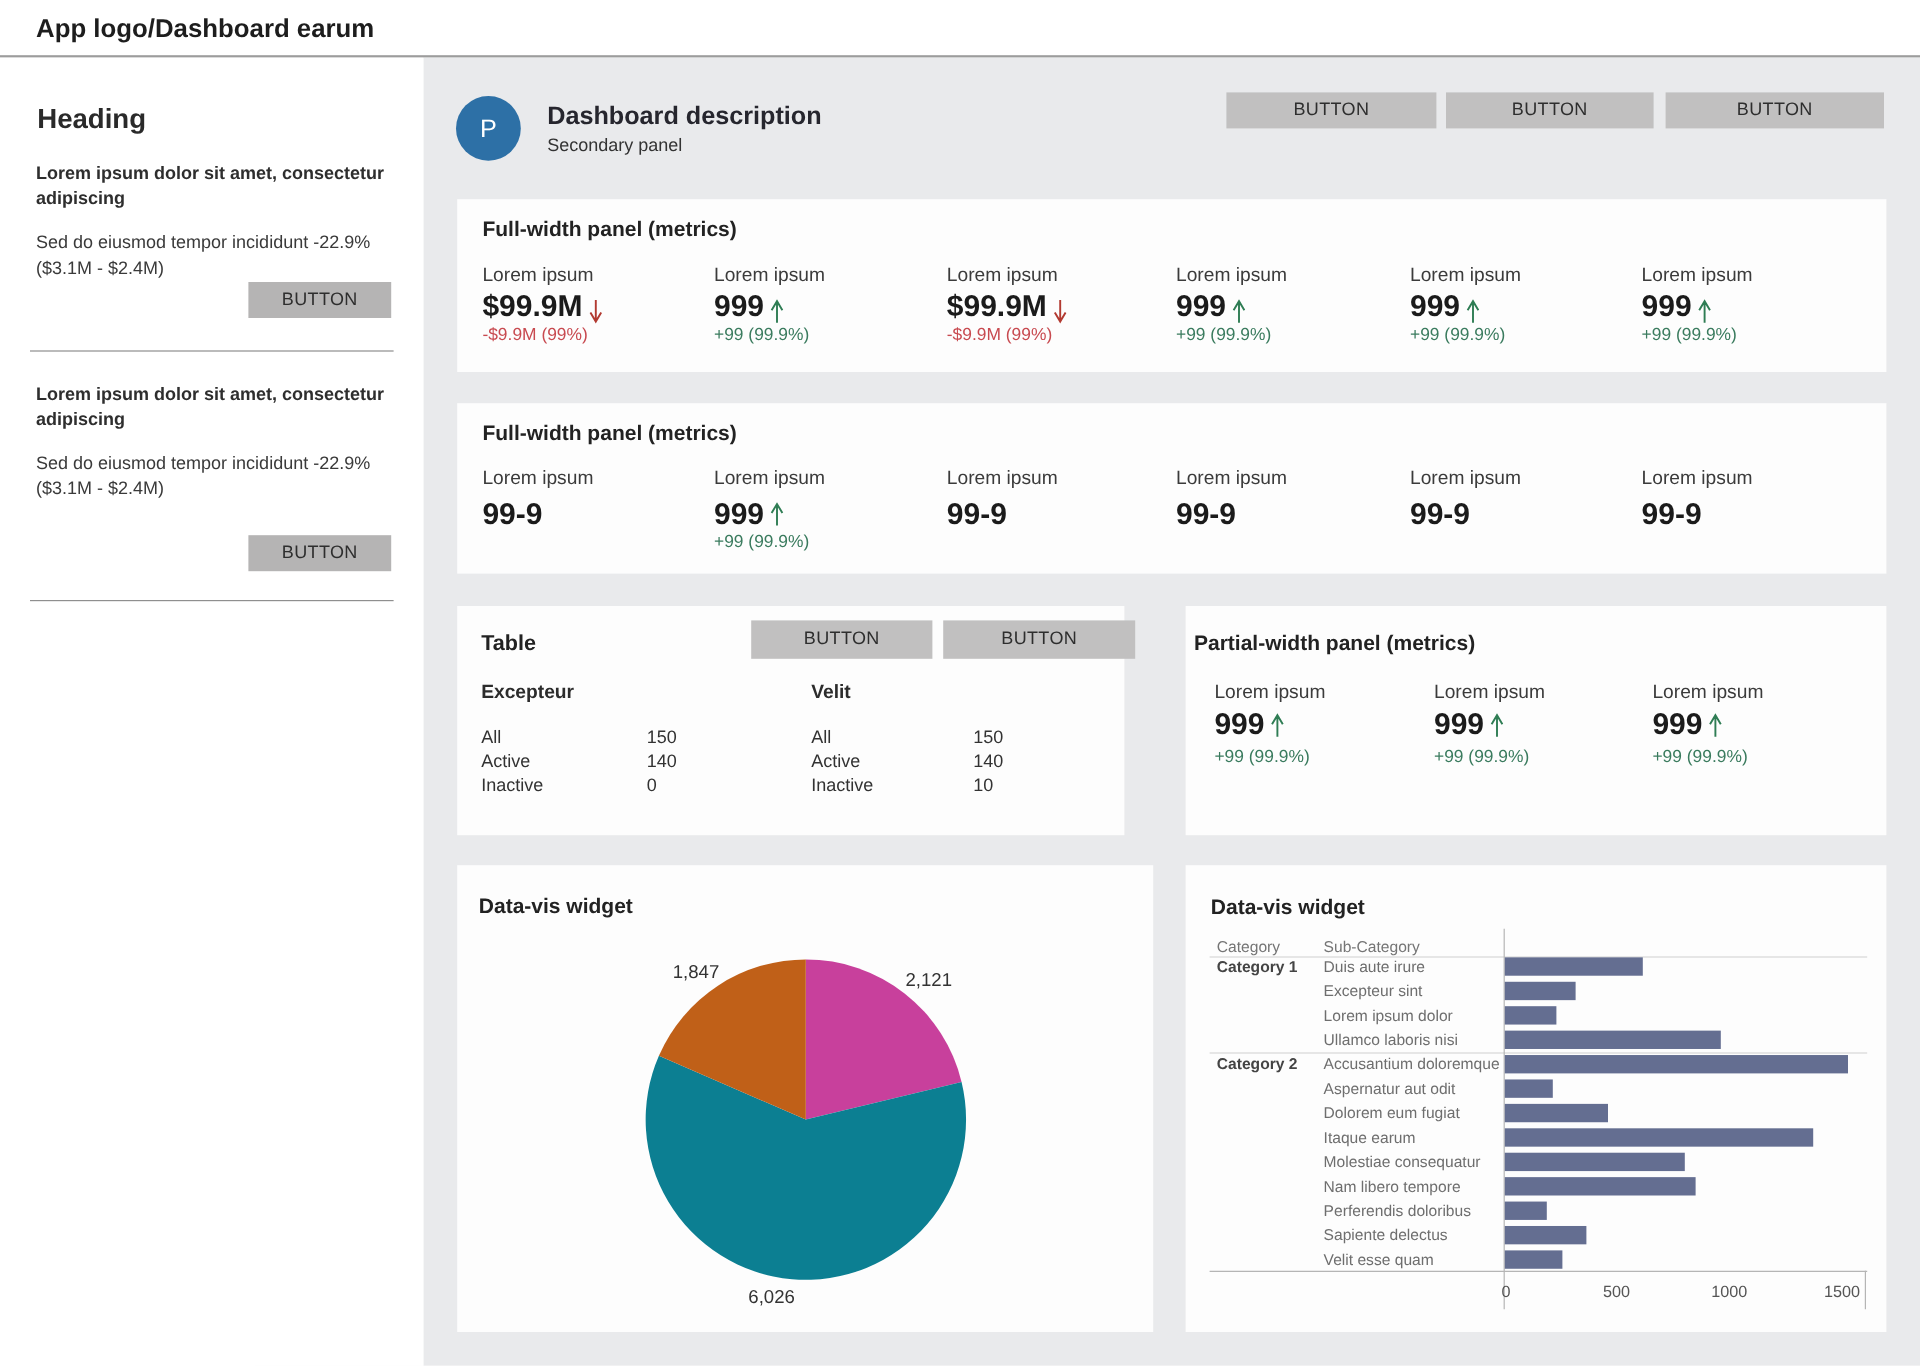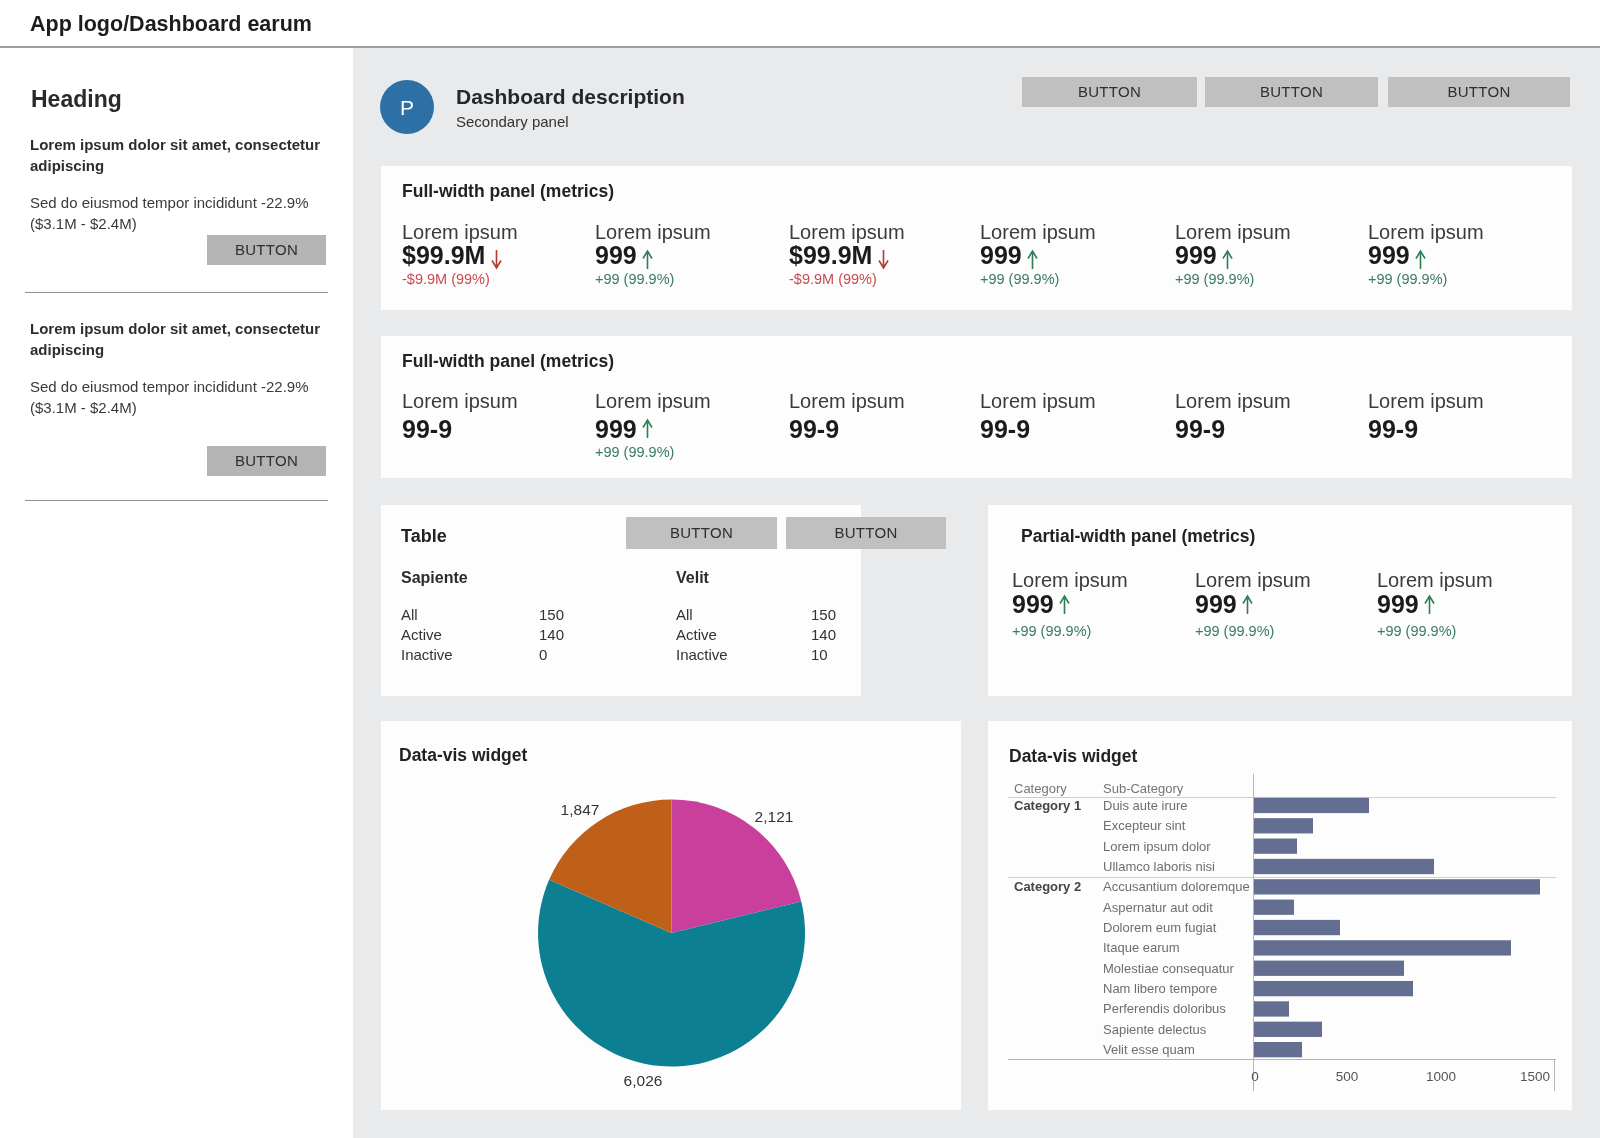--- a/index.html
+++ b/index.html
@@ -5,21 +5,21 @@
   * { margin:0; padding:0; box-sizing:border-box; }
   html,body { width:1600px; height:1138px; font-family:"Liberation Sans", sans-serif; background:#fff; overflow:hidden; }
   .abs { position:absolute; }
   #topbar { position:absolute; left:0; top:0; width:1600px; height:48px; background:#fff; border-bottom:2px solid #9c9c9c; }
   #topbar .title { position:absolute; left:30px; top:12px; font-size:21.5px; font-weight:bold; color:#1d1d1d; }
   #sidebar { position:absolute; left:0; top:48px; width:353px; height:1090px; background:#fff; }
   #main { position:absolute; left:353px; top:48px; width:1247px; height:1090px; background:#e9eaec; }
   .panel { position:absolute; background:#fdfdfd; }
   .btn { position:absolute; background:#c1c0c0; color:#2e2e2e; font-weight:normal; font-size:15px; text-align:center; letter-spacing:0.3px; }
   .ptitle { position:absolute; font-size:17.5px; font-weight:bold; color:#222; white-space:nowrap; }
-  .mlabel { position:absolute; font-size:20px; color:#3b3b3b; white-space:nowrap; }
+  .mlabel { position:absolute; font-size:16px; color:#3b3b3b; white-space:nowrap; }
   .mvalue { position:absolute; font-size:25px; font-weight:bold; color:#1b1b1b; white-space:nowrap; }
   .msub { position:absolute; font-size:14.5px; white-space:nowrap; }
   .green { color:#3a7b5e; }
   .red { color:#c84a50; }
 </style>
 </head>
 <body>
 <div id="topbar">
     <div class="title">App logo/Dashboard earum</div>
   </div>
@@ -113,34 +113,34 @@
       <div class="mvalue" style="left:408px; top:79px;">99-9</div>
       <div class="mlabel" style="left:599px; top:54px;">Lorem ipsum</div>
       <div class="mvalue" style="left:599px; top:79px;">99-9</div>
       <div class="mlabel" style="left:794px; top:54px;">Lorem ipsum</div>
       <div class="mvalue" style="left:794px; top:79px;">99-9</div>
       <div class="mlabel" style="left:987px; top:54px;">Lorem ipsum</div>
       <div class="mvalue" style="left:987px; top:79px;">99-9</div>
       <div class="ptitle" style="left:21px; top:15px;">Full-width panel (metrics)</div>
     </div>
 
-  <div class="panel" id="p3" style="left:28px; top:457px; width:480px; height:191px;">
+  <div class="panel" id="p3" style="left:28px; top:457px; width:556px; height:191px;">
     <div class="ptitle" style="left:20px; top:21px; font-size:18px;">Table</div>
     <div class="btn" style="left:245px; top:12px; width:151px; height:32px; line-height:32px;">BUTTON</div>
     <div class="btn" style="left:405px; top:12px; width:160px; height:32px; line-height:32px;">BUTTON</div>
-    <div class="abs" style="left:20px; top:64px; font-size:16px; font-weight:bold; color:#2c2c2c;">Sapiente</div>
+    <div class="abs" style="left:20px; top:64px; font-size:16px; font-weight:bold; color:#2c2c2c;">Excepteur</div>
     <div class="abs" style="left:295px; top:64px; font-size:16px; font-weight:bold; color:#2c2c2c;">Velit</div>
     <div class="abs" style="left:20px; top:100px; font-size:15px; color:#333; line-height:20px;">All<br>Active<br>Inactive</div>
     <div class="abs" style="left:158px; top:100px; font-size:15px; color:#333; line-height:20px;">150<br>140<br>0</div>
     <div class="abs" style="left:295px; top:100px; font-size:15px; color:#333; line-height:20px;">All<br>Active<br>Inactive</div>
     <div class="abs" style="left:430px; top:100px; font-size:15px; color:#333; line-height:20px;">150<br>140<br>10</div>
   </div>
 
   <div class="panel" id="p4" style="left:635px; top:457px; width:584px; height:191px;">
-    <div class="ptitle" style="left:33px; top:21px;text-align:center;">Partial-width panel (metrics)</div>
+    <div class="ptitle" style="left:7px; top:21px;text-align:center;">Partial-width panel (metrics)</div>
   <div class="mlabel" style="left:24px; top:64px;">Lorem ipsum</div>
       <div class="mvalue" style="left:24px; top:85px;">999</div>
       <div class="abs" style="left:71px; top:89px;">
         <svg width="11" height="21" style="display:block;">
           <path d="M5.5,20 L5.5,2 M1,9.5 L5.5,2 L10,9.5" stroke="#2f7d54" stroke-width="1.6" fill="none"></path>
         </svg>
       </div>
       <div class="msub green" style="left:24px; top:118px;">+99 (99.9%)</div>
       <div class="mlabel" style="left:207px; top:64px;">Lorem ipsum</div>
       <div class="mvalue" style="left:207px; top:85px;">999</div>

